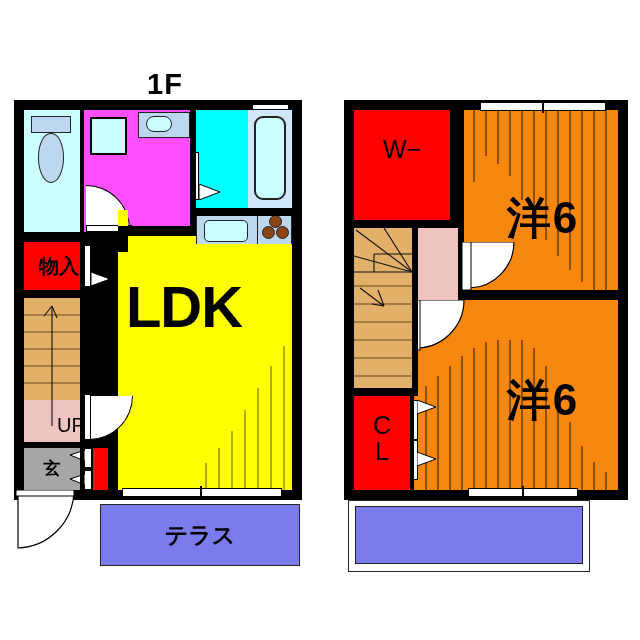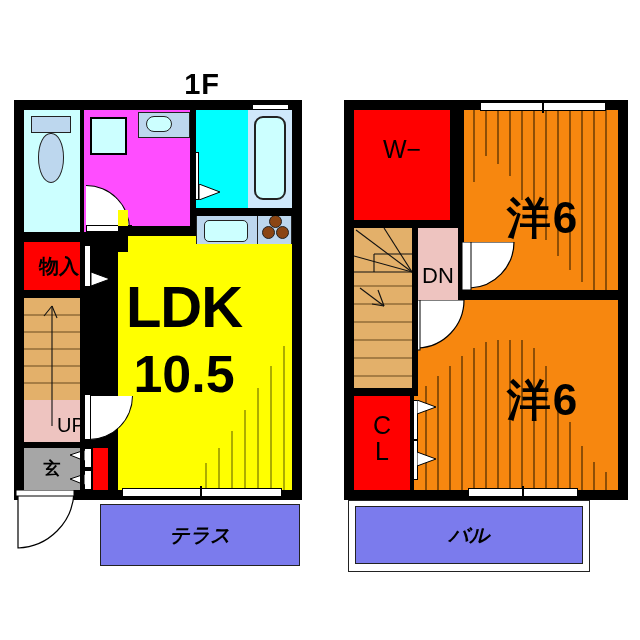--- a/index.html
+++ b/index.html
@@ -3,21 +3,21 @@
 <meta charset="utf-8">
 <style>
   html,body{margin:0;padding:0;background:#ffffff;}
   body{width:640px;height:640px;overflow:hidden;
        font-family:"Liberation Sans","DejaVu Sans",sans-serif;}
   #stage{position:relative;width:640px;height:640px;background:#fff;}
 
   .abs{position:absolute;box-sizing:border-box;}
 
   .floor-title{font-size:29px;font-weight:700;color:#000;letter-spacing:1px;
-               text-align:right;line-height:1;}
+               text-align:center;line-height:1;}
 
   
   .f-wall   {background:#000000;}
   .f-yellow {background:#ffff00;}
   .f-magenta{background:#ff4dff;}
   .f-cyan   {background:#00ffff;}
   .f-ltcyan {background:#ccffff;}
   .f-ltblue {background:#bdd7ee;}
   .f-paleblue{background:#cfe8fb;}
   .f-red    {background:#ff0000;}
@@ -36,21 +36,21 @@
           font-family:"Liberation Sans","DejaVu Sans",sans-serif;}
 
   .ldk-big{font-size:58px;font-weight:700;letter-spacing:-1px;}
   .ldk-num{font-size:52px;font-weight:700;}
   .jp-room{font-size:44px;font-weight:700;}
   .cl-txt{font-size:25px;font-weight:500;color:#000;line-height:1.05;text-align:center;}
   .sm-jp{font-size:20px;font-weight:700;color:#000;}
   .sm-jp2{font-size:17px;font-weight:700;color:#000;}
   .up-txt{font-size:20px;color:#000;font-weight:500;}
   .dn-txt{font-size:22px;color:#000;font-weight:500;}
-  .terrace-txt{font-size:20px;font-weight:700;color:#000;font-style:italic;}
+  .terrace-txt{font-size:23px;font-weight:700;color:#000;}
 
   
   .swing{background:#ffffff;border:1px solid #000;}
 
   
   .window{background:#ffffff;border:1px solid #000;}
 
   .centerer{display:flex;align-items:center;justify-content:center;}
 </style>
 </head>
@@ -115,21 +115,20 @@
         <line x1="153" y1="118" x2="153" y2="242"></line>
         <line x1="140" y1="140" x2="140" y2="242"></line>
         <line x1="127" y1="162" x2="127" y2="242"></line>
         <line x1="114" y1="183" x2="114" y2="242"></line>
         <line x1="101" y1="200" x2="101" y2="242"></line>
         <line x1="88" y1="215" x2="88" y2="242"></line>
       </g>
     </svg>
 
     <div class="abs rlabel ldk-big" style="left:80px;top:178px;width:180px;">LDK</div>
-    <div class="abs rlabel ldk-num" style="left:80px;top:248px;width:180px;">10.5</div>
 
     <div class="abs f-red" style="left:10px;top:142px;width:56px;height:48px;"></div>
     <div class="abs centerer" style="left:10px;top:142px;width:70px;height:48px;">
       <span class="sm-jp">物入</span>
     </div>
 
     <div class="abs f-white" style="left:70px;top:145px;width:7px;height:42px;border:1px solid #000;"></div>
     <svg class="abs" style="left:77px;top:172px;width:20px;height:14px;" viewBox="0 0 20 14">
       <polygon points="0,0 19,7 0,14" fill="#ffffff" stroke="#000" stroke-width="1"></polygon>
     </svg>
@@ -267,23 +266,20 @@
         <line x1="0" y1="44" x2="58" y2="44"></line>
         <line x1="20" y1="26" x2="20" y2="44"></line>
         <line x1="20" y1="26" x2="58" y2="26"></line>
         <line x1="6" y1="60" x2="30" y2="78"></line>
         <line x1="30" y1="78" x2="24" y2="62"></line>
         <line x1="30" y1="78" x2="18" y2="76"></line>
       </g>
     </svg>
 
     <div class="abs f-pink" style="left:74px;top:128px;width:40px;height:146px;"></div>
-    <div class="abs centerer" style="left:70px;top:158px;width:48px;height:36px;">
-      <span class="dn-txt">DN</span>
-    </div>
 
     <div class="abs f-white" style="left:72px;top:274px;width:46px;height:8px;border:1px solid #000;"></div>
 
     <div class="abs f-orange" style="left:70px;top:200px;width:204px;height:190px;"></div>
     <svg class="abs" style="left:70px;top:200px;width:204px;height:190px;" viewBox="0 0 204 190">
       <g stroke="#3a2000" stroke-width="1.1" fill="none">
         <line x1="12" y1="86" x2="12" y2="190"></line>
         <line x1="24" y1="76" x2="24" y2="190"></line>
         <line x1="36" y1="66" x2="36" y2="190"></line>
         <line x1="48" y1="56" x2="48" y2="190"></line>
@@ -333,17 +329,14 @@
     <div class="abs f-wall" style="left:10px;top:288px;width:64px;height:8px;"></div>
     <div class="abs f-wall" style="left:66px;top:296px;width:4px;height:94px;"></div>
 
     <div class="abs f-white" style="left:124px;top:388px;width:110px;height:9px;border:1px solid #000;"></div>
     <div class="abs" style="left:178px;top:386px;width:2px;height:13px;background:#000;"></div>
 
   </div>
 
   <div class="abs f-white stroke" style="left:348px;top:500px;width:242px;height:72px;"></div>
   <div class="abs f-blue stroke" style="left:355px;top:506px;width:228px;height:58px;"></div>
-  <div class="abs centerer" style="left:355px;top:506px;width:228px;height:58px;">
-    <span class="terrace-txt">バル</span>
-  </div>
 
 </div>
 
 </body></html>

